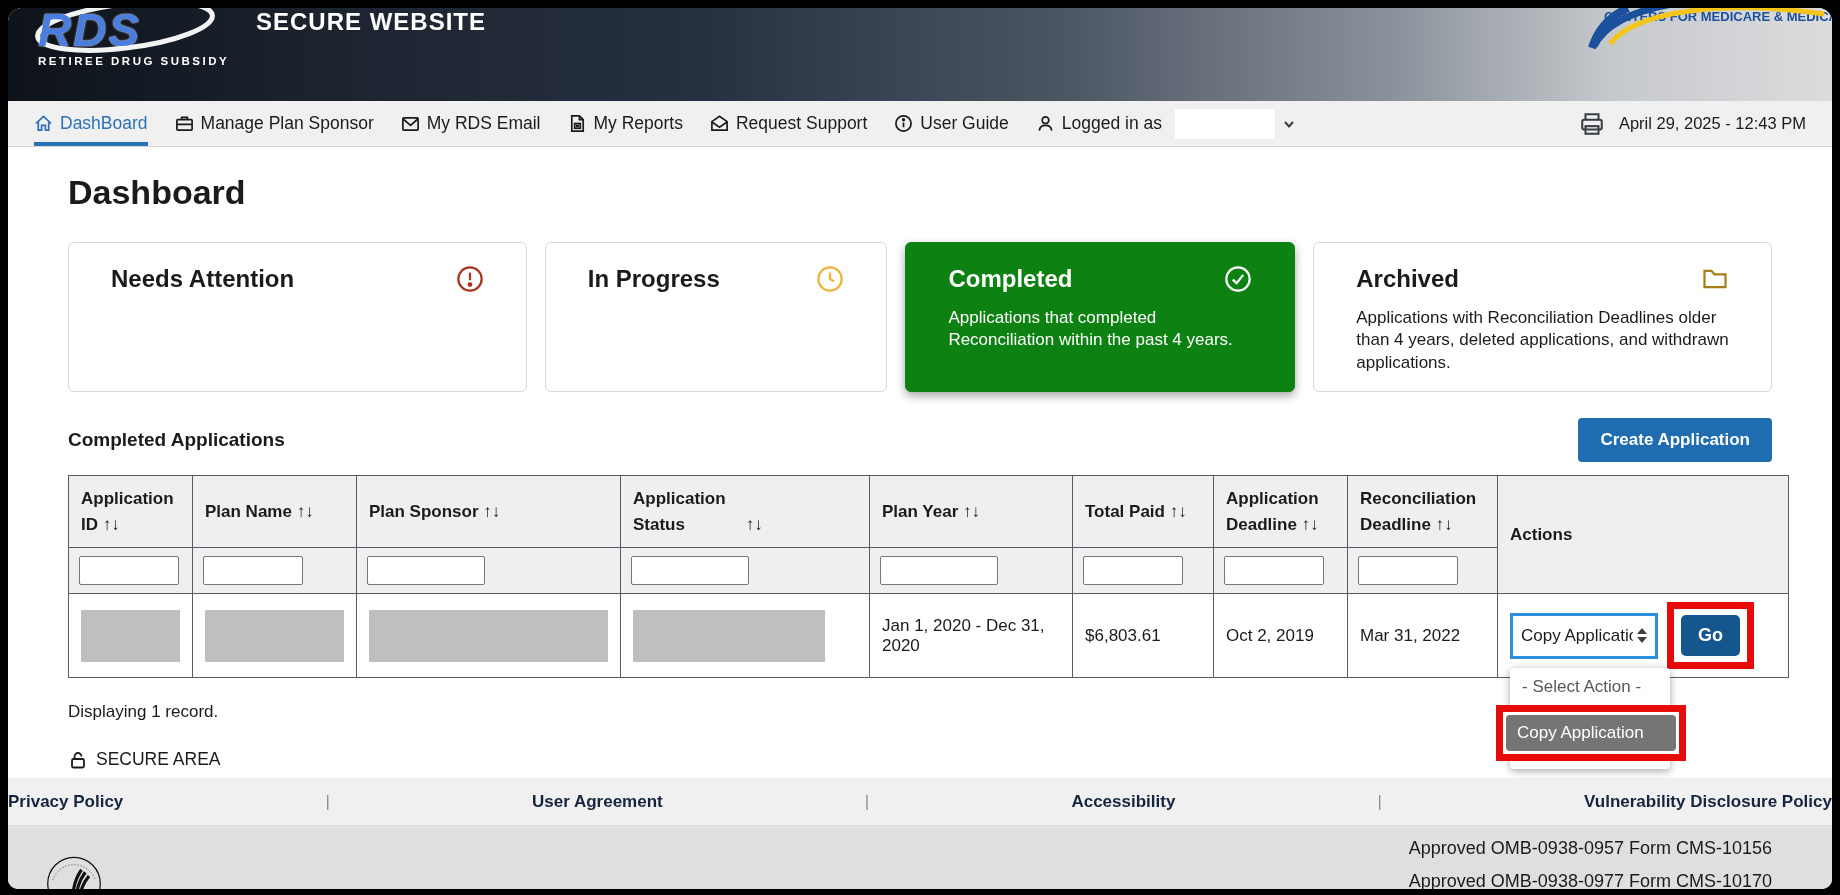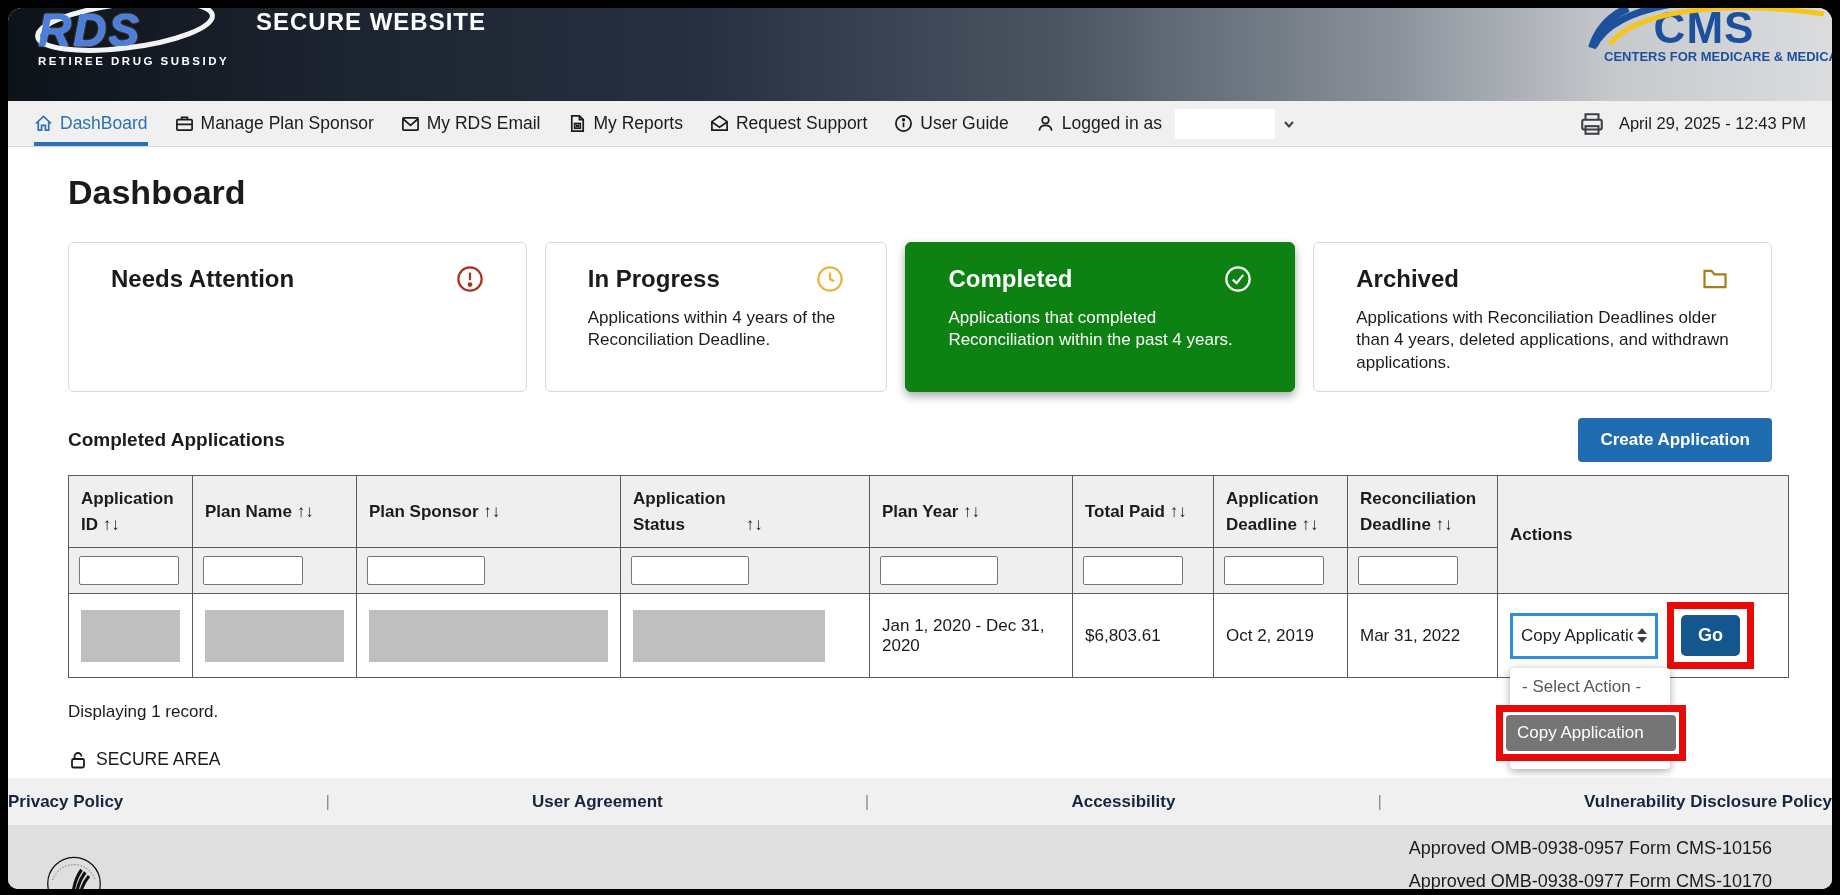--- a/index.html
+++ b/index.html
@@ -107,21 +107,20 @@
       <div class="rds-word">RDS</div>
       <div class="rds-sub">RETIREE DRUG SUBSIDY</div>
     </div>
     <div class="site-title">SECURE WEBSITE</div>
     <div class="cms-logo">
       <svg class="cms-arcs" width="250" height="56" viewBox="0 0 250 56">
         <path d="M 18 52 C 40 8, 140 -4, 246 10" fill="none" stroke="#1c4f9c" stroke-width="7"></path>
         <path d="M 34 50 C 60 16, 150 6, 248 20" fill="none" stroke="#f5c518" stroke-width="5"></path>
         <path d="M 16 54 C 22 34, 34 22, 52 14" fill="none" stroke="#1c4f9c" stroke-width="8"></path>
       </svg>
-      <div class="cms-word">CMS</div>
       <div class="cms-sub">CENTERS FOR MEDICARE &amp; MEDICAID SERVICES</div>
     </div>
   </header>
 
   <nav class="navbar">
     <div class="nav-item active">
       <svg width="19" height="19" viewBox="0 0 20 20" fill="none" stroke="#2a72b5" stroke-width="1.8">
           <path d="M2 10 L10 2.5 L18 10"></path>
           <path d="M4.5 8.5 V17 H8 v-5 h4 v5 h3.5 V8.5"></path>
         </svg>
@@ -202,21 +201,20 @@
         </div>
       </div>
       <div class="card w2">
         <div class="card-top">
           <span class="card-title">In Progress</span>
           <svg width="28" height="28" viewBox="0 0 24 24" fill="none" stroke="#edb43a" stroke-width="1.9">
               <circle cx="12" cy="12" r="10"></circle>
               <path d="M12 6.5 V12 L15.5 14"></path>
             </svg>
         </div>
-        <div class="card-desc">Applications within 4 years of the Reconciliation Deadline.</div>
       </div>
       <div class="card w3 green">
         <div class="card-top">
           <span class="card-title">Completed</span>
           <svg width="28" height="28" viewBox="0 0 24 24" fill="none" stroke="#ffffff" stroke-width="1.9">
               <circle cx="12" cy="12" r="10"></circle>
               <path d="M7.5 12.5 L10.8 15.5 L16.5 8.5"></path>
             </svg>
         </div>
         <div class="card-desc">Applications that completed Reconciliation within the past 4 years.</div>

